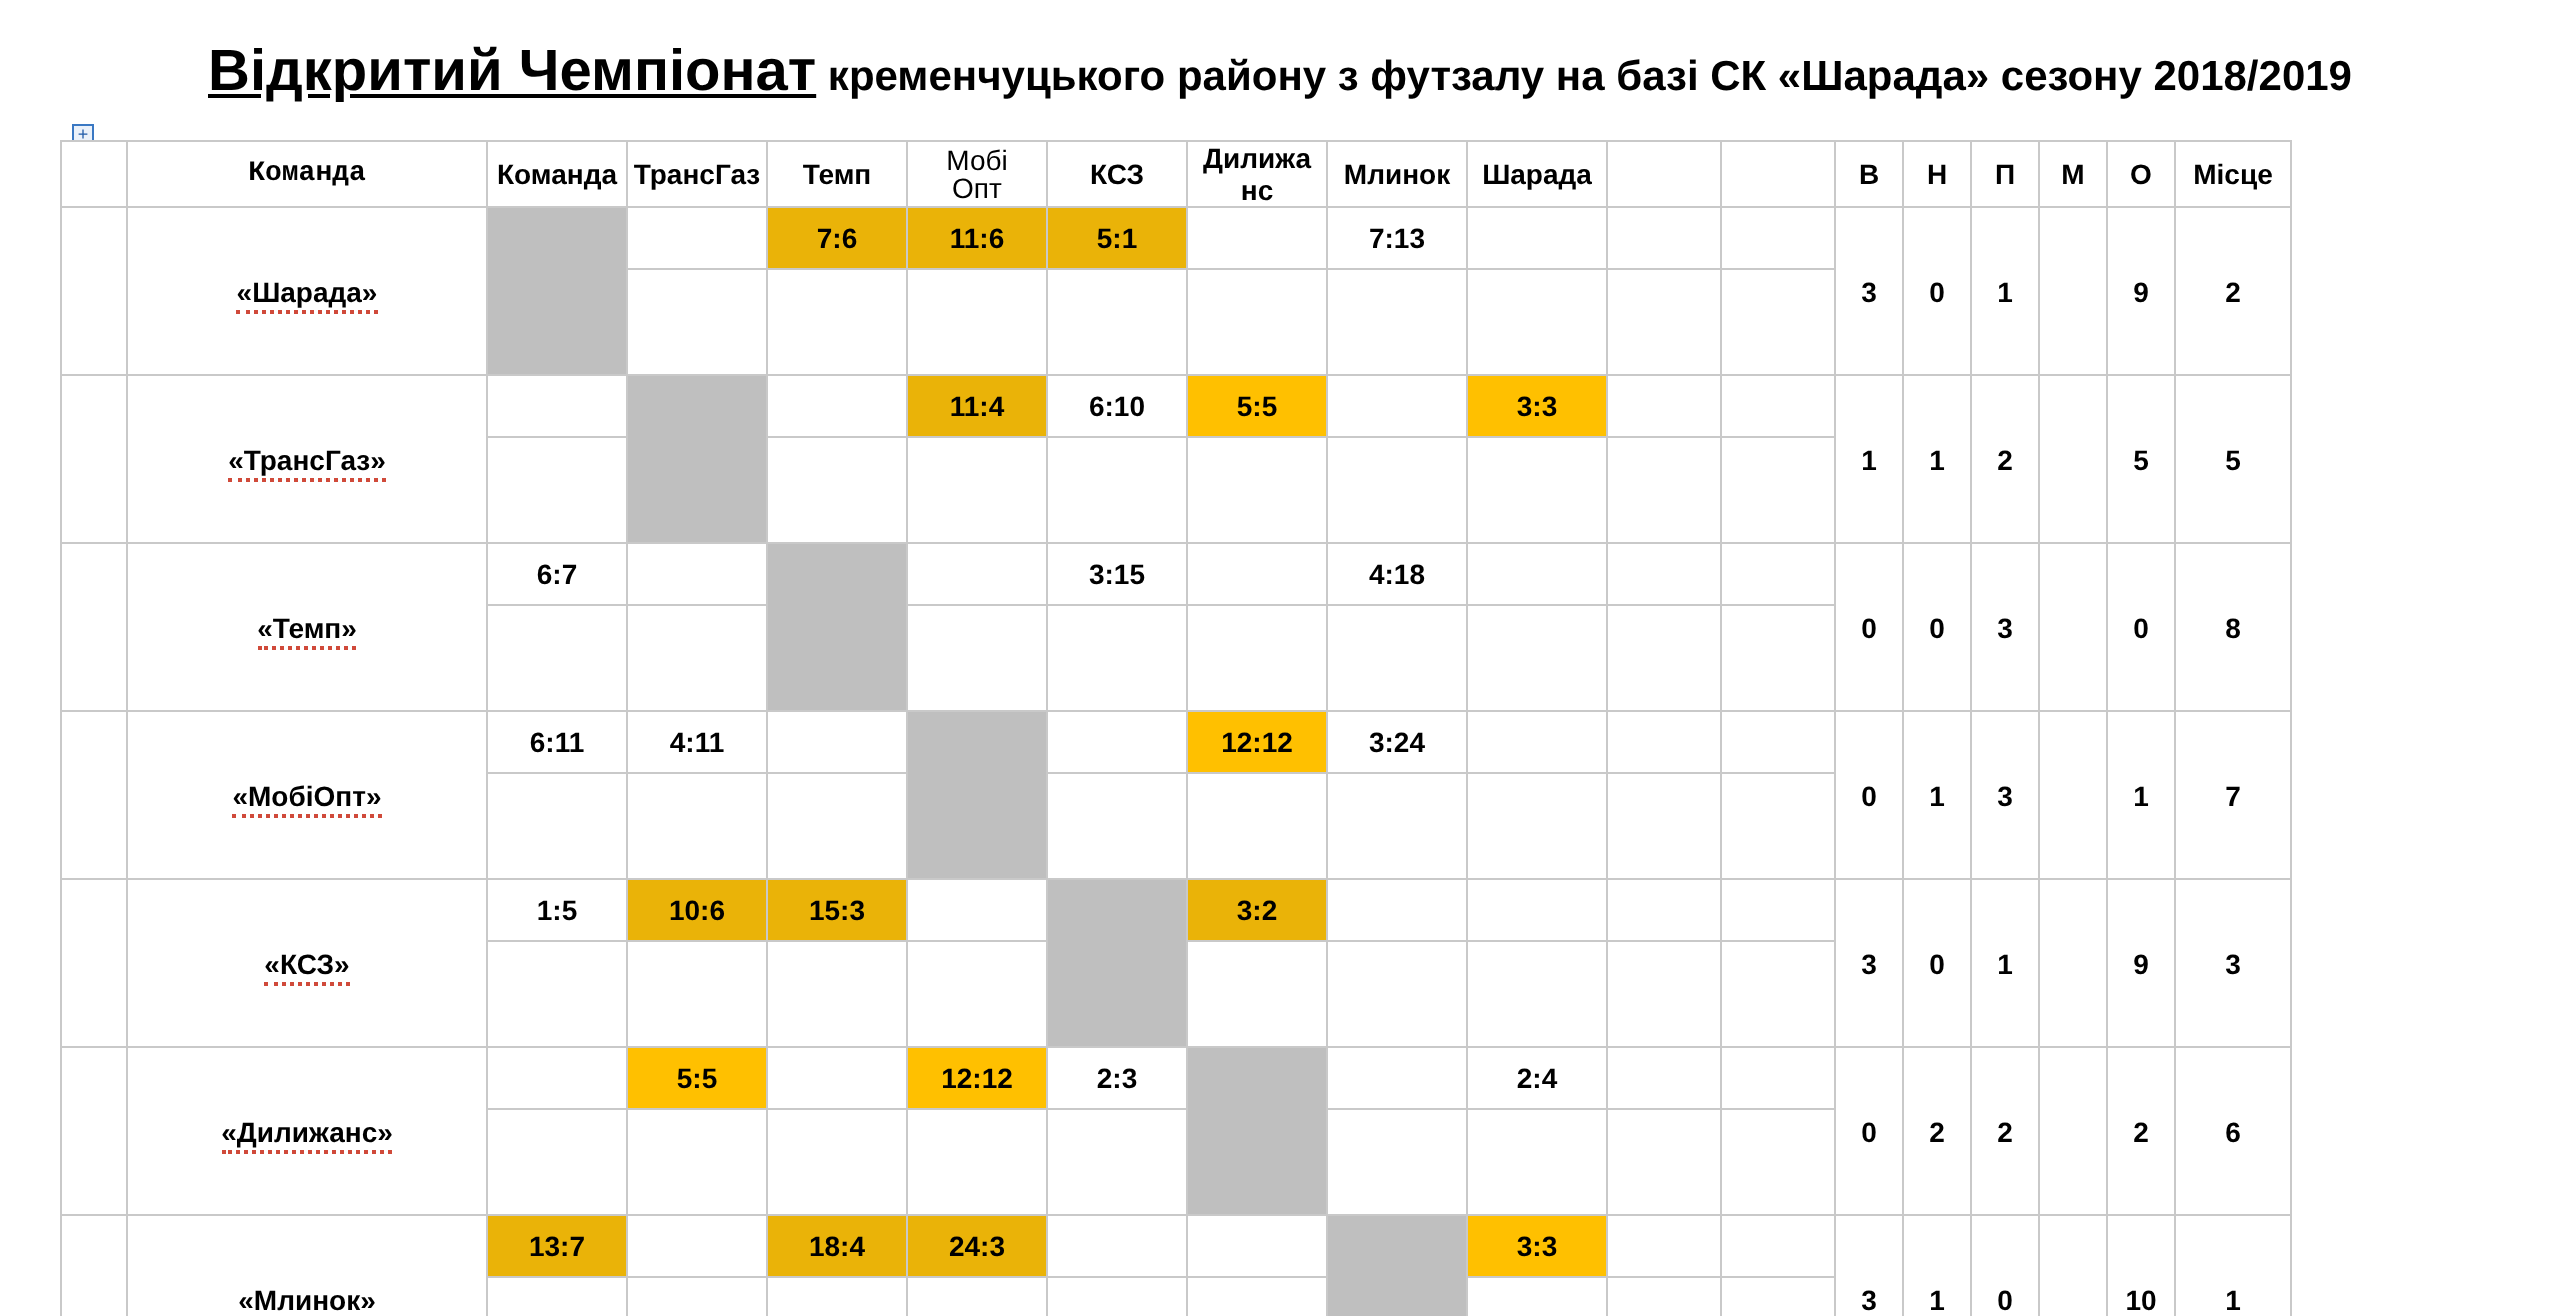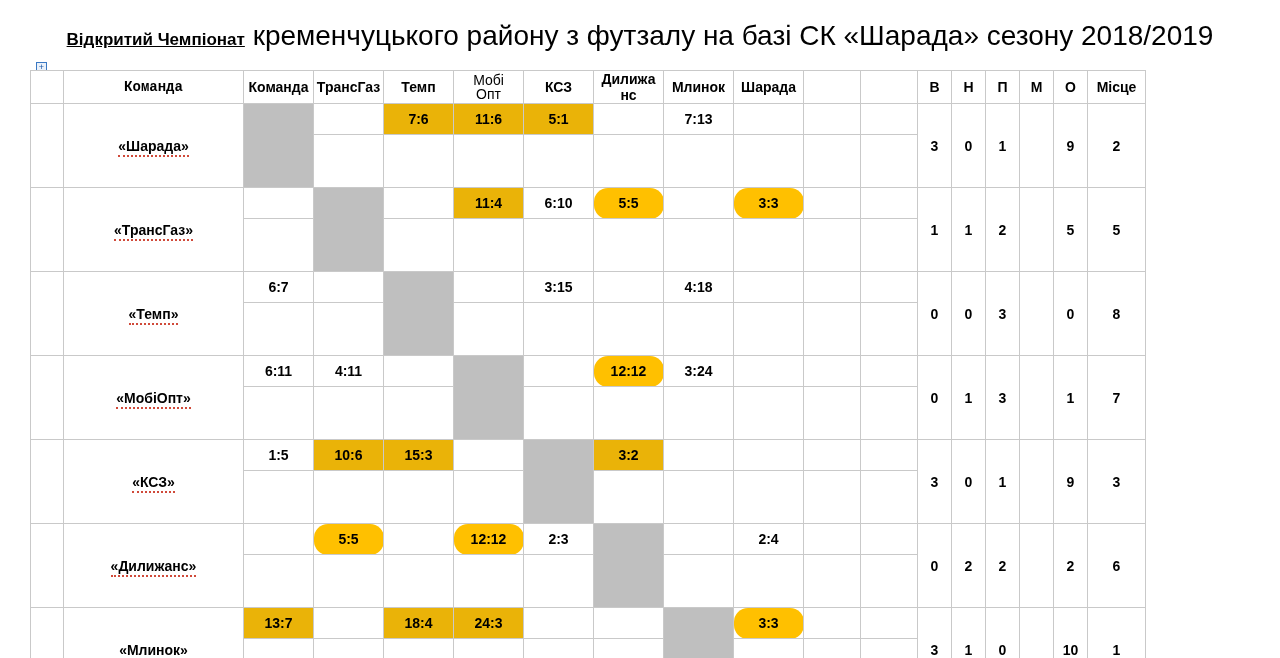--- a/index.html
+++ b/index.html
@@ -19,28 +19,28 @@
   
   .title-row {
     position: absolute;
     left: 0;
     top: 20px;
     width: 1280px;
     text-align: center;
     white-space: nowrap;
   }
   .title-main {
-    font-size: 17px;
+    font-size: 29px;
     font-weight: bold;
     text-decoration: underline;
     margin-top: 34px;
   }
   .title-rest {
-    font-size: 28px;
-    font-weight: normal;
+    font-size: 21px;
+    font-weight: bold;
   }
 
   
   .expand-marker {
     position: absolute;
     left: 36px;
     top: 62px;
     width: 11px;
     height: 11px;
     border: 1px solid #3a78c3;
@@ -104,21 +104,21 @@
     position: relative;
   }
   .team-name span.under {
     border-bottom: 2px dotted #d04a3a;
     padding-bottom: 1px;
     margin-top: 35px;
   }
 
   .score { font-size: 14px; font-weight: bold; }
   .win  { background: #eab308; }
-  .draw { background: #ffc000; border-radius: 14px; }
+  .draw { background: #ffc000; }
   .self { background: #bfbfbf; }
 
   .stat { font-weight: bold; font-size: 15px; }
   .thick-left { border-left: 2px solid #7f7f7f; }
 
   
   tr.score-row td { height: 31px; }
   tr.name-row  td { height: 53px; }
 
   .empty { background: #ffffff; }

